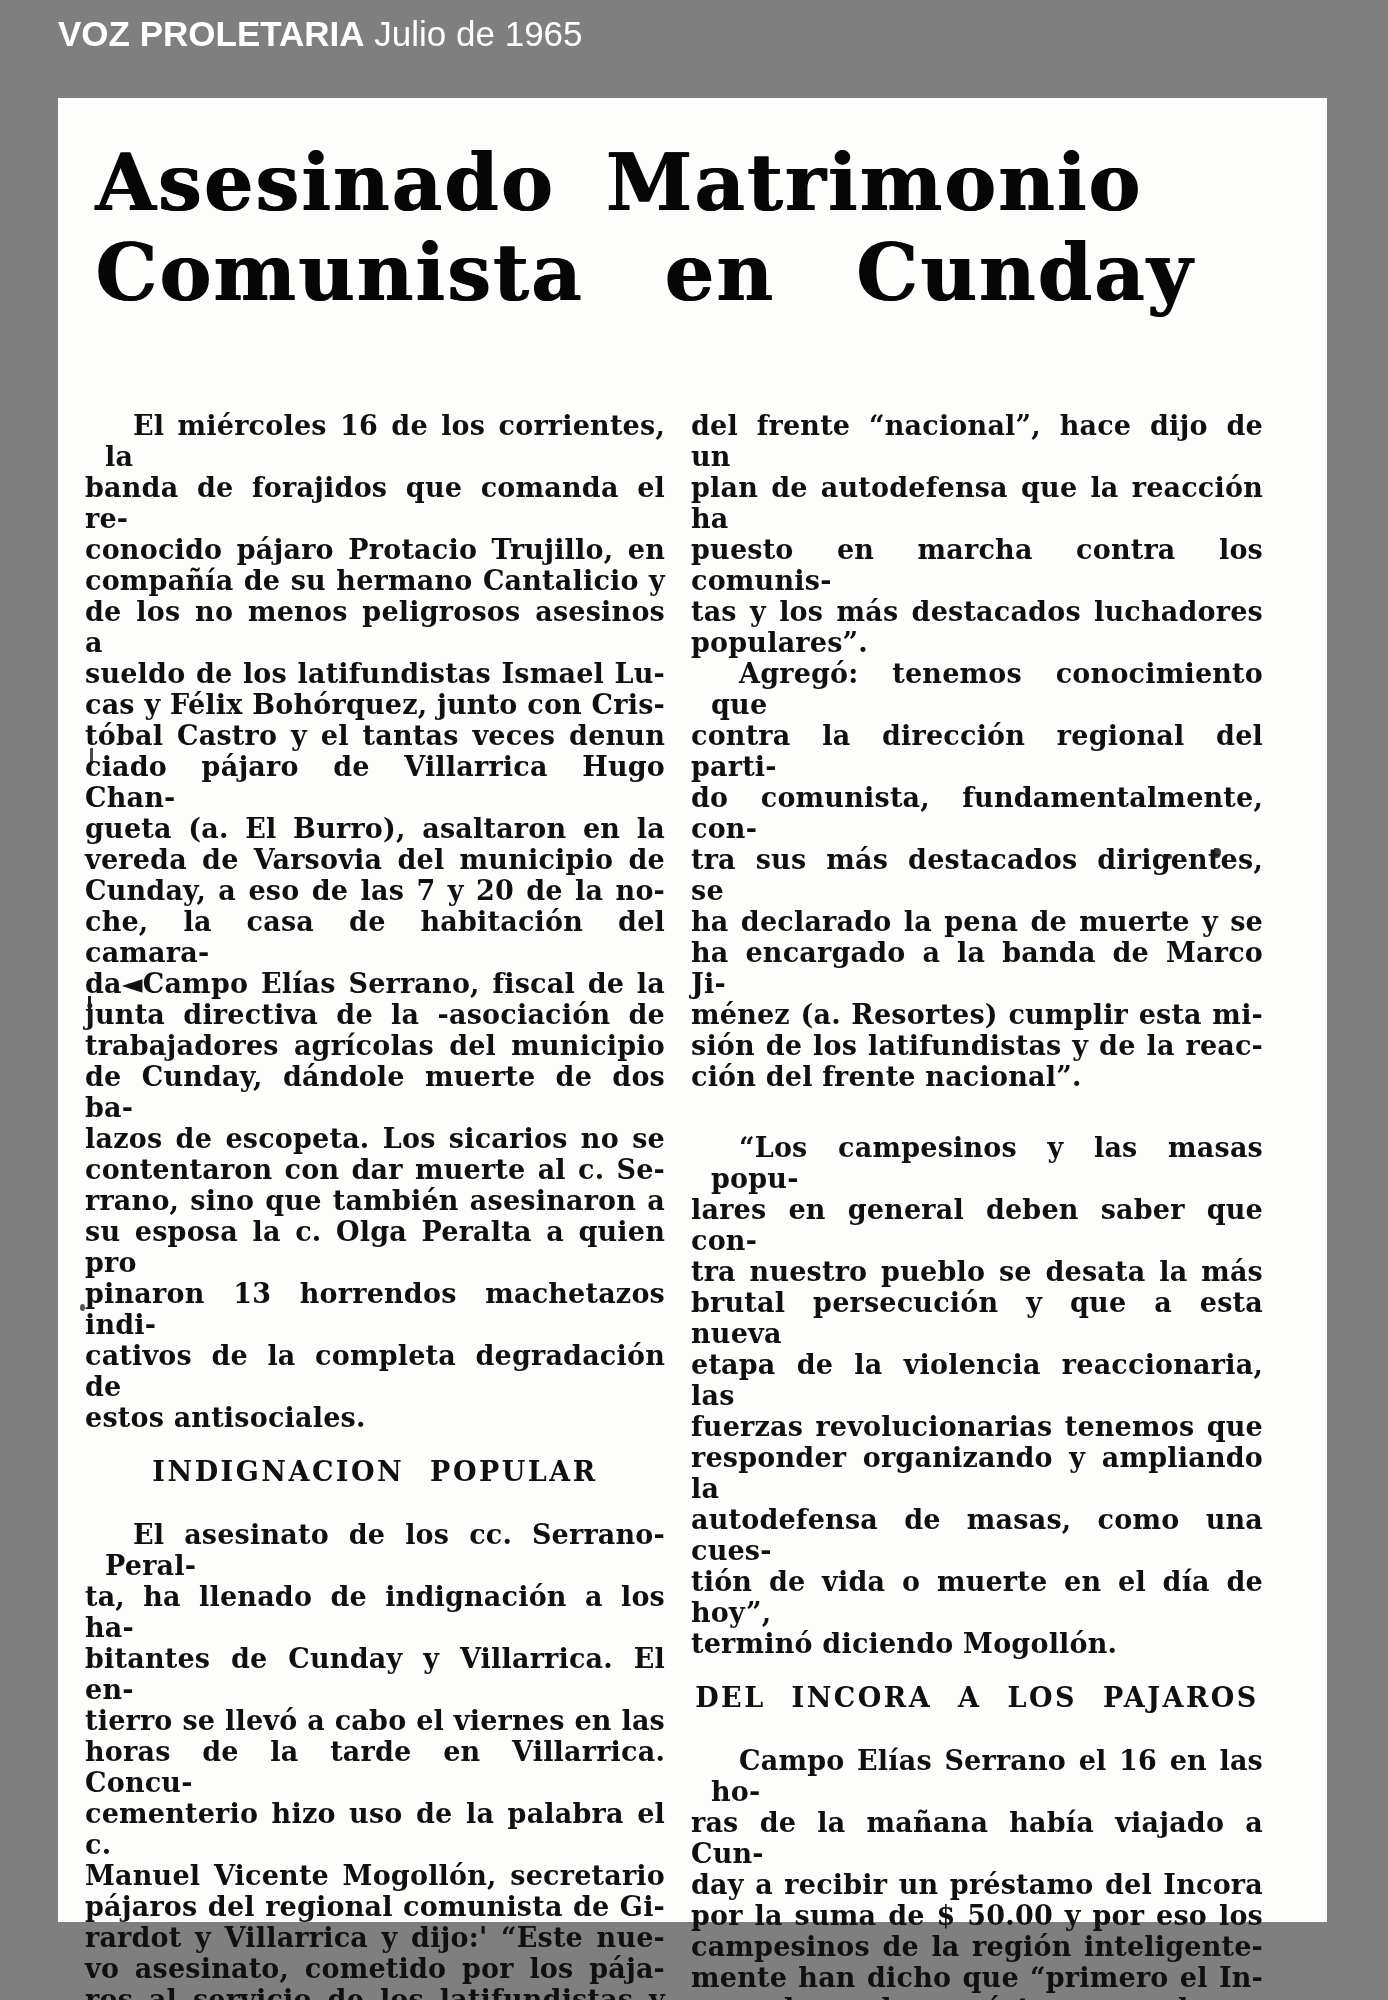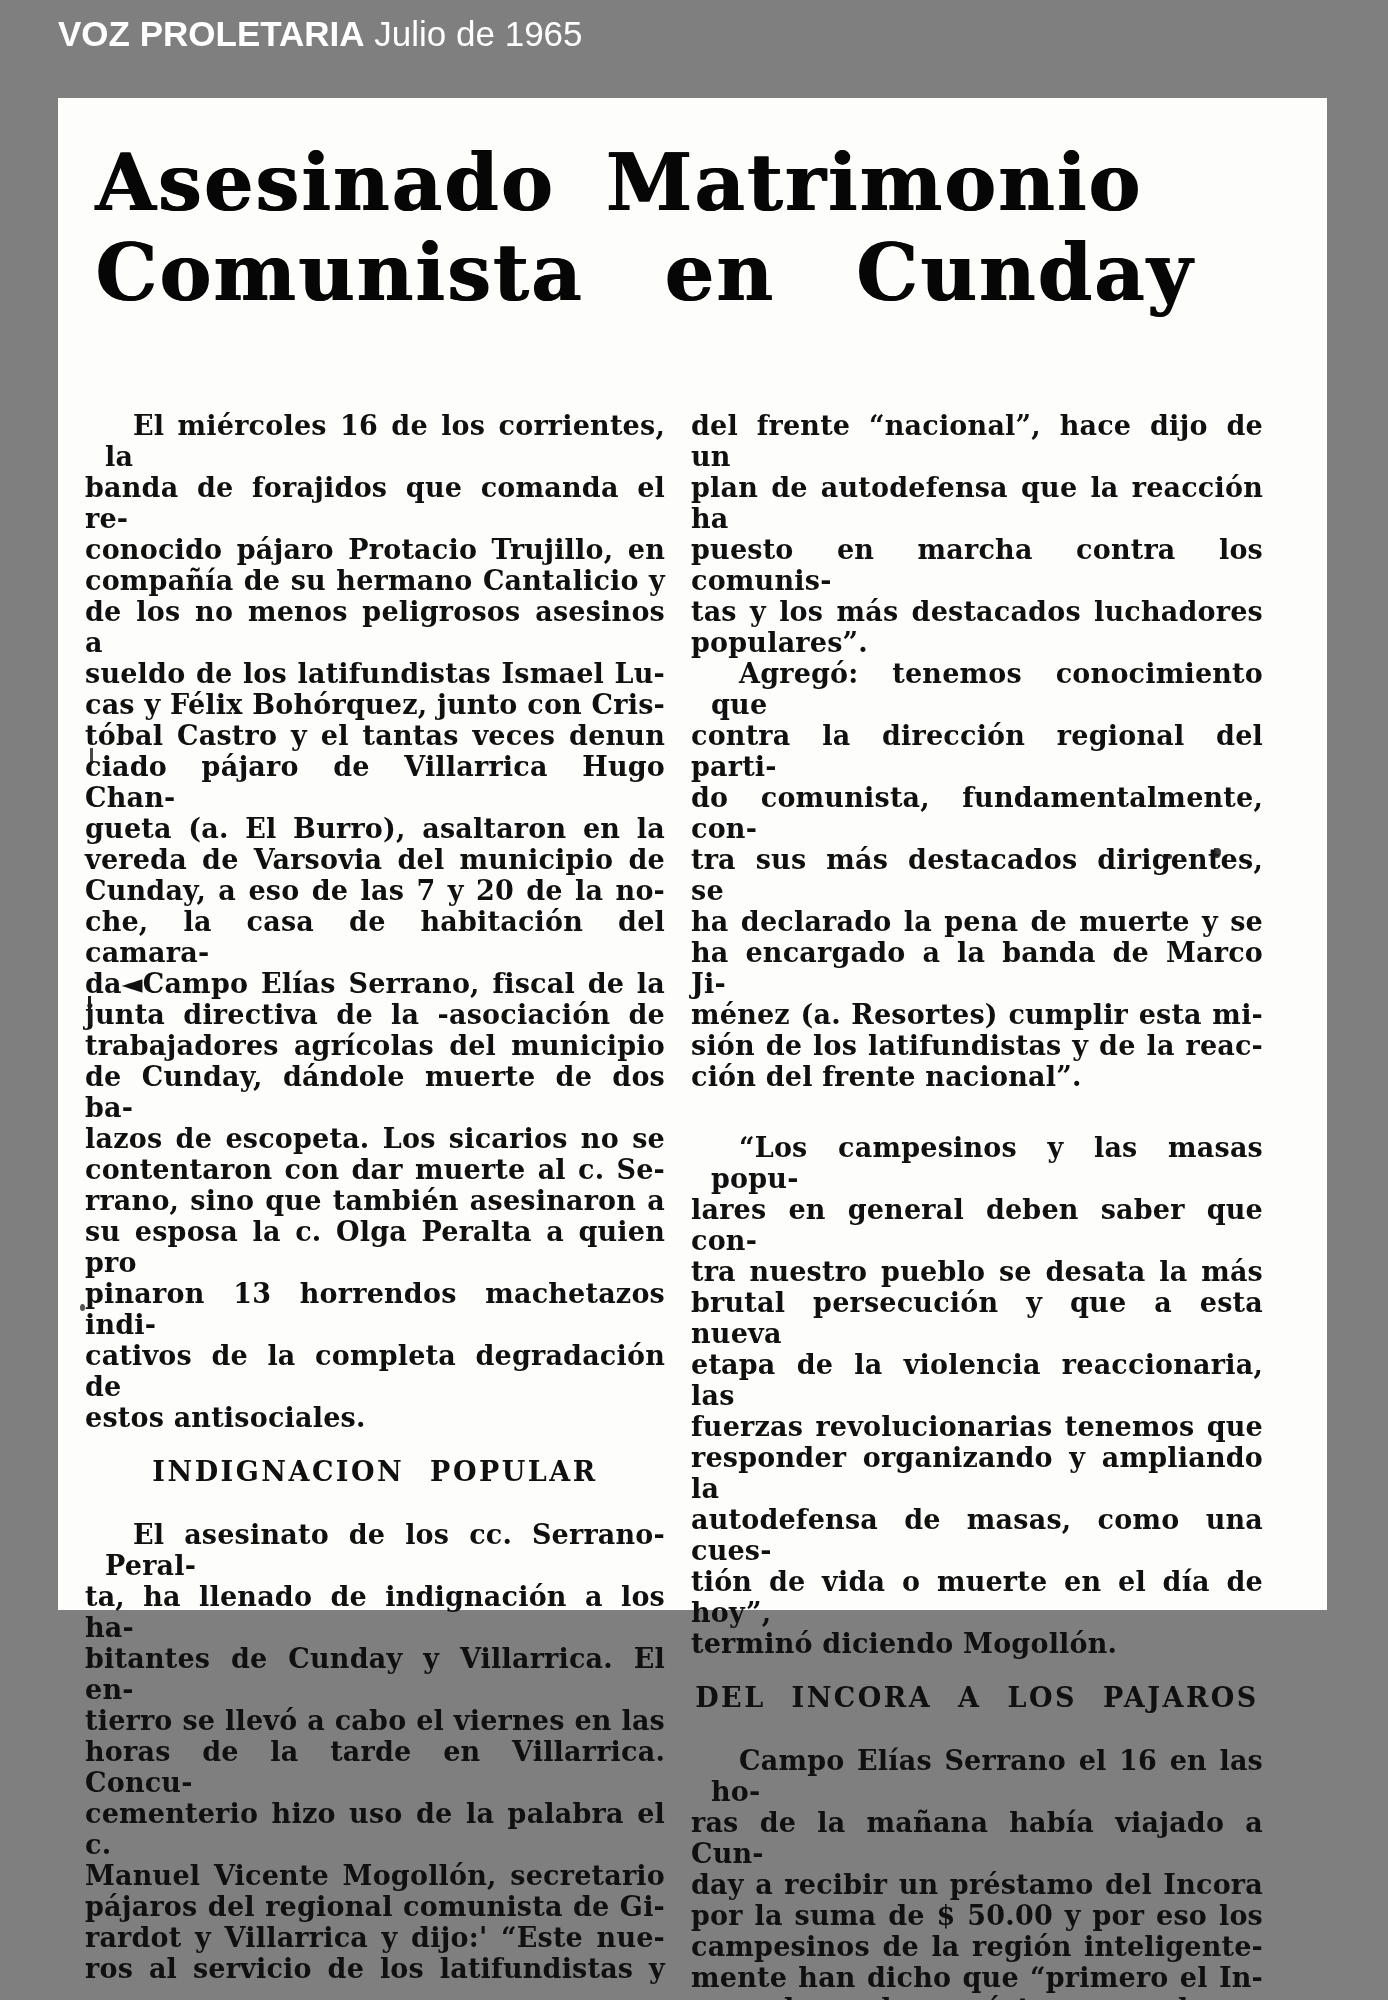--- a/index.html
+++ b/index.html
@@ -25,21 +25,21 @@
     font-size:35px;
     white-space:nowrap;
   }
   .masthead .mast-title{font-weight:bold;}
   .masthead .mast-date{font-weight:normal;}
   .page{
     position:absolute;
     left:58px;
     top:98px;
     width:1269px;
-    height:1512px;
+    height:1824px;
     background:var(--paper);
     color:var(--ink);
   }
   .headline{
     margin:40px 0 0 37px;
     font-weight:bold;
     font-size:78px;
     line-height:90px;
     color:#060606;
     letter-spacing:2px;
@@ -133,20 +133,21 @@
         <div class="para">
           <div class="line first">El asesinato de los cc. Serrano-Peral-</div>
           <div class="line">ta, ha llenado de indignación a los ha-</div>
           <div class="line">bitantes de Cunday y Villarrica. El en-</div>
           <div class="line">tierro se llevó a cabo el viernes en las</div>
           <div class="line">horas de la tarde en Villarrica. Concu-</div>
           <div class="line">cementerio hizo uso de la palabra el c.</div>
           <div class="line">Manuel Vicente Mogollón, secretario</div>
           <div class="line">pájaros del regional comunista de Gi-</div>
           <div class="line">rardot y Villarrica y dijo:' “Este nue-</div>
+          <div class="line">vo asesinato, cometido por los pája-</div>
           <div class="line">ros al servicio de los latifundistas y</div>
         </div>
       </div>
     <div class="col right" id="col-right">
         <div class="para">
           <div class="line">del frente “nacional”, hace dijo de un</div>
           <div class="line">plan de autodefensa que la reacción ha</div>
           <div class="line">puesto en marcha contra los comunis-</div>
           <div class="line">tas y los más destacados luchadores</div>
           <div class="line last">populares”.</div>

